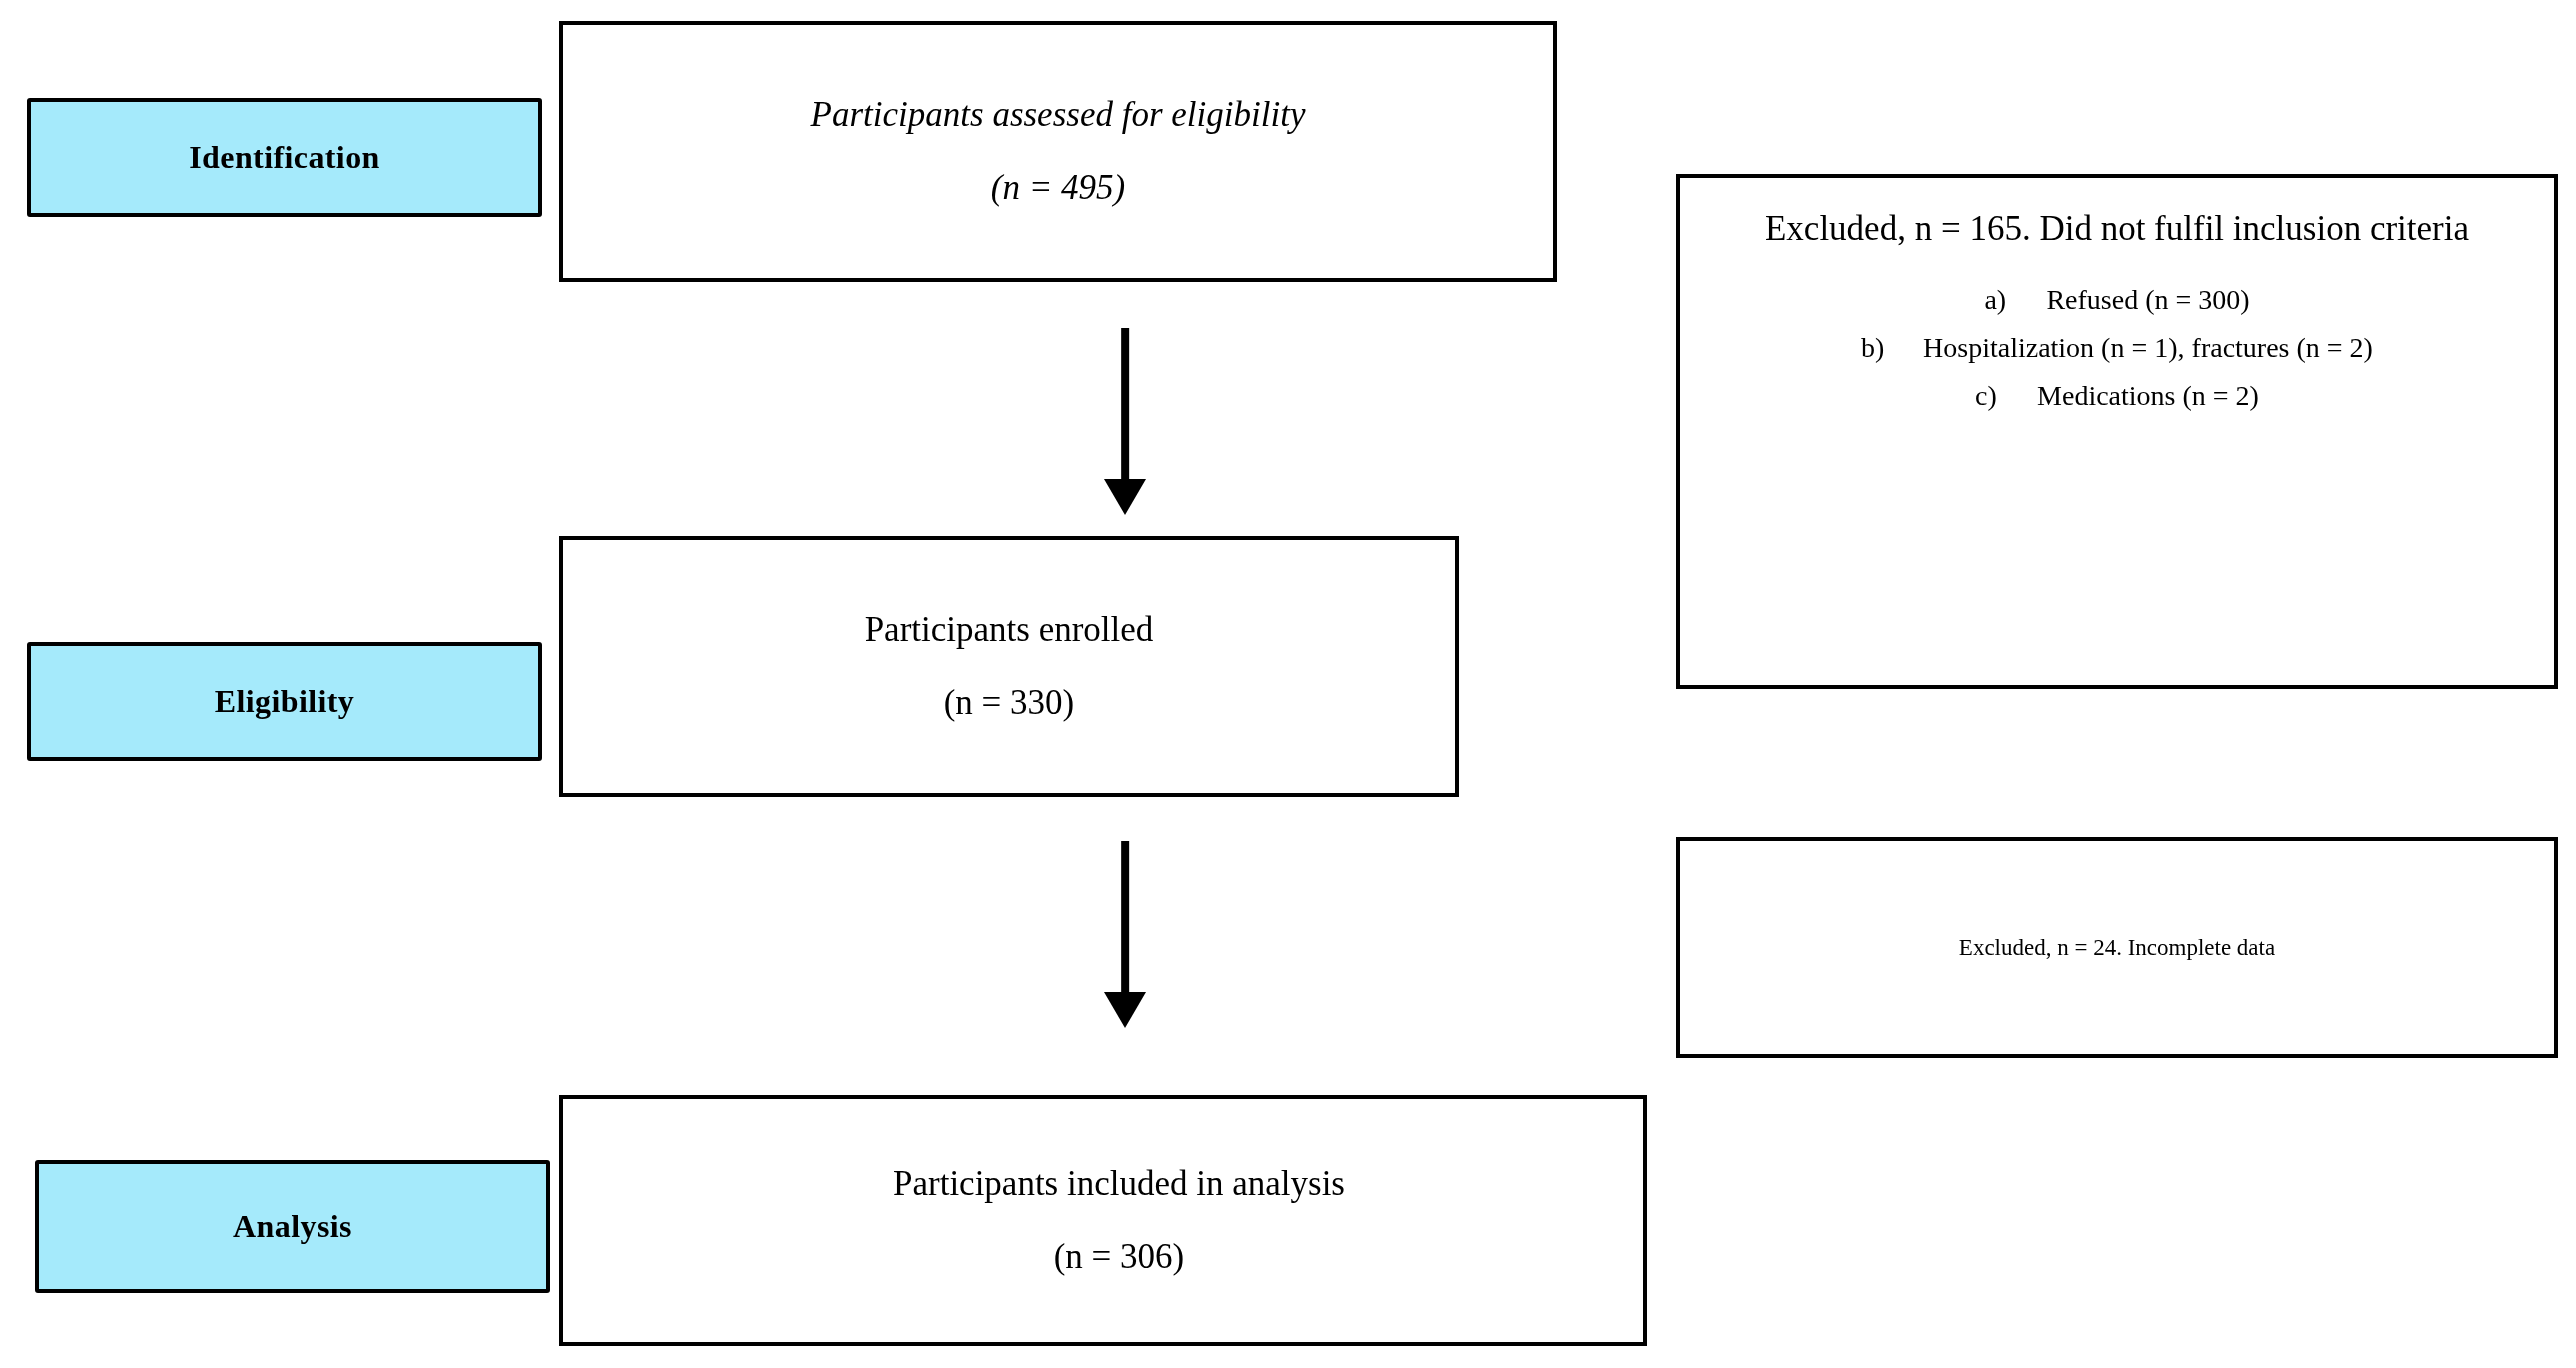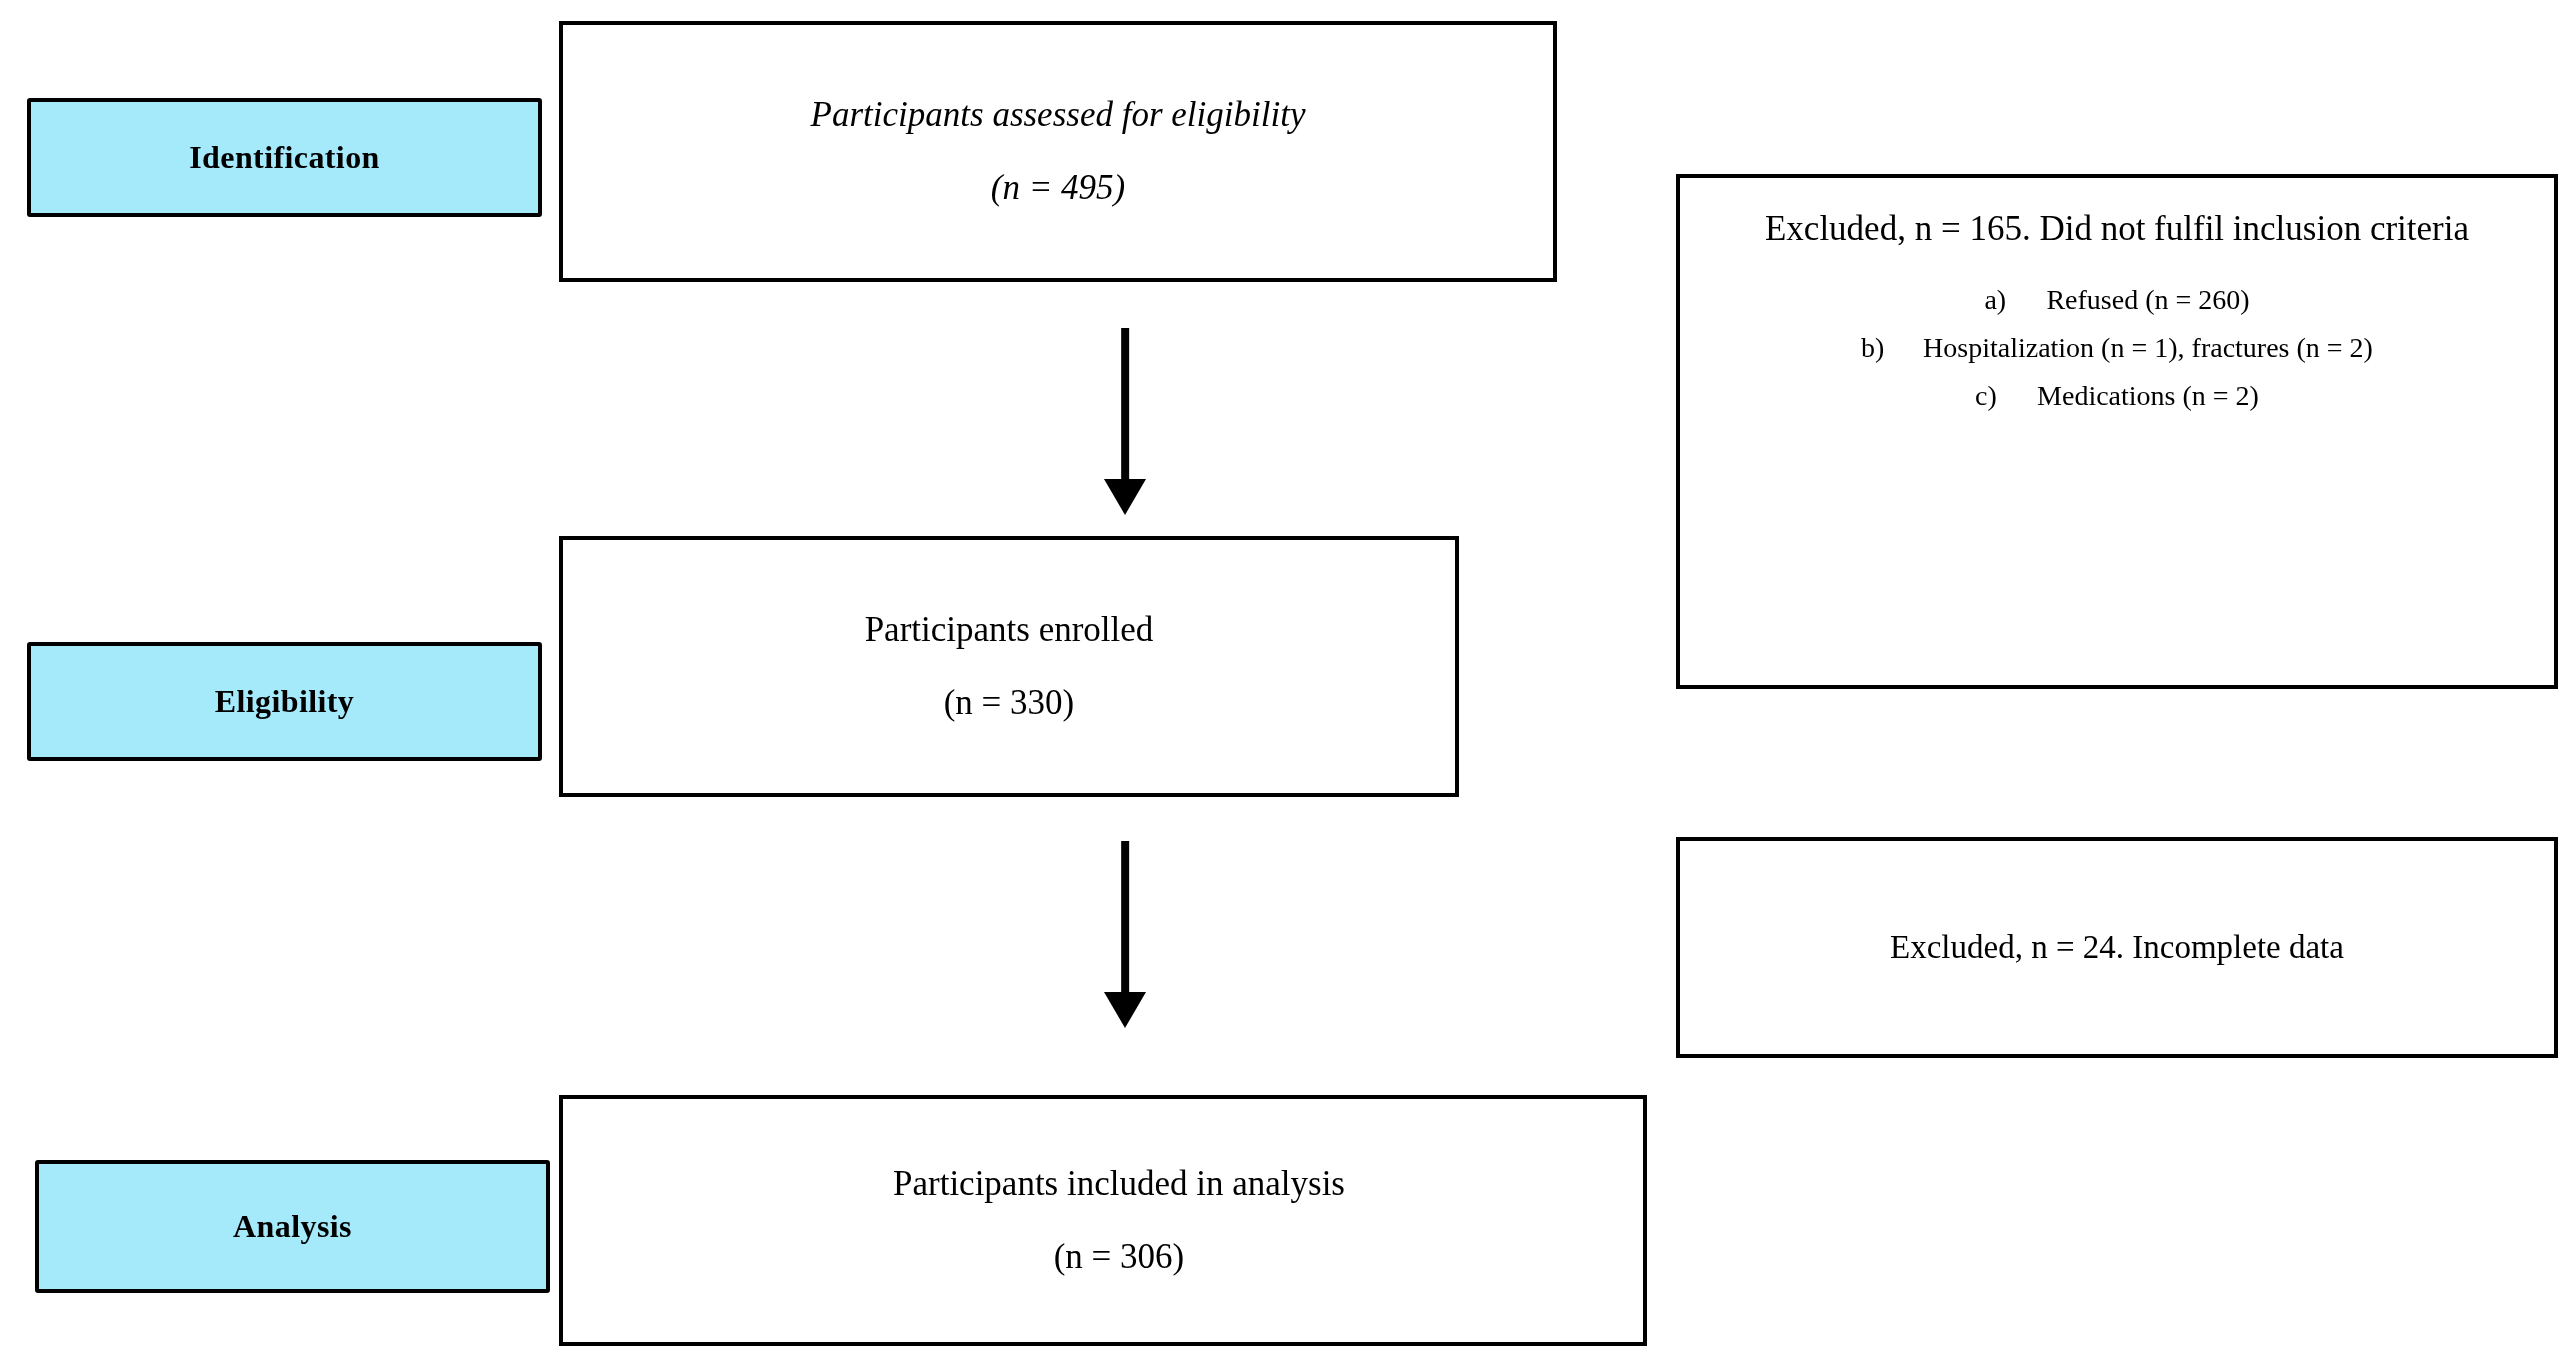--- a/index.html
+++ b/index.html
@@ -96,21 +96,21 @@
     margin: 17px 0;
     white-space: nowrap;
   }
   .excl-list li .marker {
     display: inline-block;
     min-width: 31px;
     text-align: left;
     margin-right: 31px;
   }
   .excl-single {
-    font-size: 33px;
+    font-size: 23px;
     line-height: 1.2;
     white-space: nowrap;
   }
 
   
   .arrow {
     position: absolute;
   }
   .arrow .shaft {
     position: absolute;
@@ -171,21 +171,21 @@
   <div class="flow-box" style="left:559px; top:1095px; width:1088px; height:251px;padding-left:32px;">
     <div class="line1">Participants included in analysis</div>
     <div class="line2">(n = 306)</div>
   </div>
 
   <div class="excl-box" style="left:1676px; top:174px; width:882px; height:515px; justify-content:flex-start; padding-top:25px;">
     <div class="excl-head">Excluded, n = 165. Did not fulfil inclusion criteria</div>
     <ul class="excl-list">
       <li>
         <span class="marker">a)</span>
-        <span>Refused (n = 260)</span>
+        <span>Refused (n = 300)</span>
       </li>
       <li>
         <span class="marker">b)</span>
         <span>Hospitalization (n = 1), fractures (n = 2)</span>
       </li>
       <li>
         <span class="marker">c)</span>
         <span>Medications (n = 2)</span>
       </li>
     </ul>

